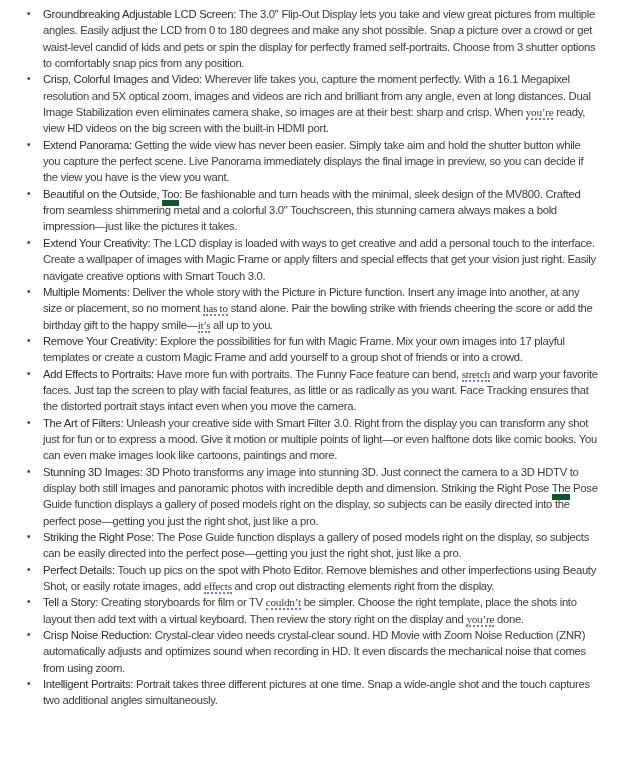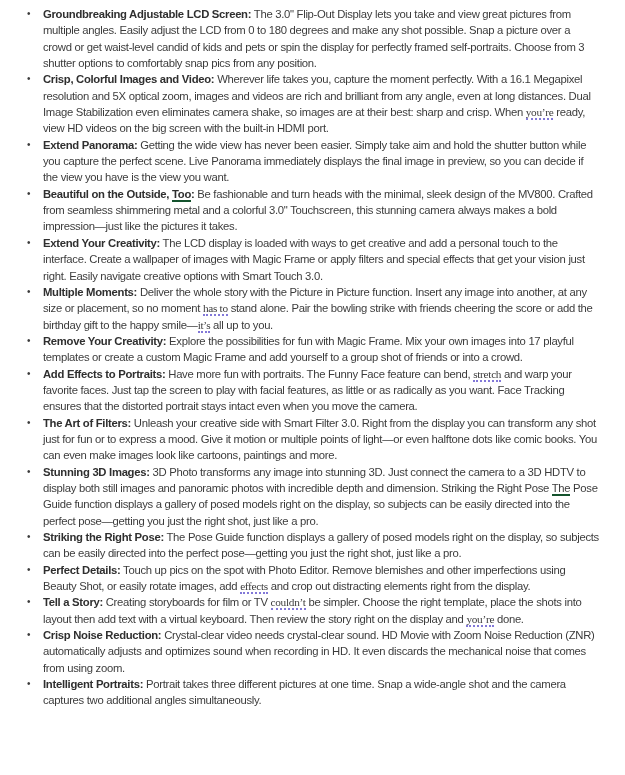--- a/index.html
+++ b/index.html
@@ -31,29 +31,29 @@
     margin: 0;
   }
   .bullet-marker {
     position: absolute;
     left: 1px;
     top: 0;
     font-size: 10px;
     color: #3c3c3c;
   }
   .seg-bold {
-    font-weight: 700;
+    font-weight: 400;
     color: #2f2f2f;
   }
   .seg-dotted {
     border-bottom: 2px dotted #8278d8;
     font-family: Liberation Serif, serif;
   }
   .seg-blue {
-    border-bottom: 2px solid #14532d;
+    border-bottom: 6px solid #14532d;
   }
 </style>
 </head>
 <body>
 
 <div class="page">
   <ul class="bullet-list" id="bullet-list">
       <li class="bullet-item"><span class="bullet-marker">•</span><span class="seg-bold">Groundbreaking Adjustable LCD Screen:</span><span class="seg-normal"> The 3.0" Flip-Out Display lets you take and view great pictures from multiple angles. Easily adjust the LCD from 0 to 180 degrees and make any shot possible. Snap a picture over a crowd or get waist-level candid of kids and pets or spin the display for perfectly framed self-portraits. Choose from 3 shutter options to comfortably snap pics from any position.</span></li>
       <li class="bullet-item"><span class="bullet-marker">•</span><span class="seg-bold">Crisp, Colorful Images and Video:</span><span class="seg-normal"> Wherever life takes you, capture the moment perfectly. With a 16.1 Megapixel resolution and 5X optical zoom, images and videos are rich and brilliant from any angle, even at long distances. Dual Image Stabilization even eliminates camera shake, so images are at their best: sharp and crisp. When </span><span class="seg-dotted">you’re</span><span class="seg-normal"> ready, view HD videos on the big screen with the built-in HDMI port.</span></li>
       <li class="bullet-item"><span class="bullet-marker">•</span><span class="seg-bold">Extend Panorama:</span><span class="seg-normal"> Getting the wide view has never been easier. Simply take aim and hold the shutter button while you capture the perfect scene. Live Panorama immediately displays the final image in preview, so you can decide if the view you have is the view you want.</span></li>
@@ -61,15 +61,15 @@
       <li class="bullet-item"><span class="bullet-marker">•</span><span class="seg-bold">Extend Your Creativity:</span><span class="seg-normal"> The LCD display is loaded with ways to get creative and add a personal touch to the interface. Create a wallpaper of images with Magic Frame or apply filters and special effects that get your vision just right. Easily navigate creative options with Smart Touch 3.0.</span></li>
       <li class="bullet-item"><span class="bullet-marker">•</span><span class="seg-bold">Multiple Moments:</span><span class="seg-normal"> Deliver the whole story with the Picture in Picture function. Insert any image into another, at any size or placement, so no moment </span><span class="seg-dotted">has to</span><span class="seg-normal"> stand alone. Pair the bowling strike with friends cheering the score or add the birthday gift to the happy smile—</span><span class="seg-dotted">it’s</span><span class="seg-normal"> all up to you.</span></li>
       <li class="bullet-item"><span class="bullet-marker">•</span><span class="seg-bold">Remove Your Creativity:</span><span class="seg-normal"> Explore the possibilities for fun with Magic Frame. Mix your own images into 17 playful templates or create a custom Magic Frame and add yourself to a group shot of friends or into a crowd.</span></li>
       <li class="bullet-item"><span class="bullet-marker">•</span><span class="seg-bold">Add Effects to Portraits:</span><span class="seg-normal"> Have more fun with portraits. The Funny Face feature can bend, </span><span class="seg-dotted">stretch</span><span class="seg-normal"> and warp your favorite faces. Just tap the screen to play with facial features, as little or as radically as you want. Face Tracking ensures that the distorted portrait stays intact even when you move the camera.</span></li>
       <li class="bullet-item"><span class="bullet-marker">•</span><span class="seg-bold">The Art of Filters:</span><span class="seg-normal"> Unleash your creative side with Smart Filter 3.0. Right from the display you can transform any shot just for fun or to express a mood. Give it motion or multiple points of light—or even halftone dots like comic books. You can even make images look like cartoons, paintings and more.</span></li>
       <li class="bullet-item"><span class="bullet-marker">•</span><span class="seg-bold">Stunning 3D Images:</span><span class="seg-normal"> 3D Photo transforms any image into stunning 3D. Just connect the camera to a 3D HDTV to display both still images and panoramic photos with incredible depth and dimension. Striking the Right Pose </span><span class="seg-blue">The</span><span class="seg-normal"> Pose Guide function displays a gallery of posed models right on the display, so subjects can be easily directed into the perfect pose—getting you just the right shot, just like a pro.</span></li>
       <li class="bullet-item"><span class="bullet-marker">•</span><span class="seg-bold">Striking the Right Pose:</span><span class="seg-normal"> The Pose Guide function displays a gallery of posed models right on the display, so subjects can be easily directed into the perfect pose—getting you just the right shot, just like a pro.</span></li>
       <li class="bullet-item"><span class="bullet-marker">•</span><span class="seg-bold">Perfect Details:</span><span class="seg-normal"> Touch up pics on the spot with Photo Editor. Remove blemishes and other imperfections using Beauty Shot, or easily rotate images, add </span><span class="seg-dotted">effects</span><span class="seg-normal"> and crop out distracting elements right from the display.</span></li>
       <li class="bullet-item"><span class="bullet-marker">•</span><span class="seg-bold">Tell a Story:</span><span class="seg-normal"> Creating storyboards for film or TV </span><span class="seg-dotted">couldn’t</span><span class="seg-normal"> be simpler. Choose the right template, place the shots into layout then add text with a virtual keyboard. Then review the story right on the display and </span><span class="seg-dotted">you’re</span><span class="seg-normal"> done.</span></li>
       <li class="bullet-item"><span class="bullet-marker">•</span><span class="seg-bold">Crisp Noise Reduction:</span><span class="seg-normal"> Crystal-clear video needs crystal-clear sound. HD Movie with Zoom Noise Reduction (ZNR) automatically adjusts and optimizes sound when recording in HD. It even discards the mechanical noise that comes from using zoom.</span></li>
-      <li class="bullet-item"><span class="bullet-marker">•</span><span class="seg-bold">Intelligent Portraits:</span><span class="seg-normal"> Portrait takes three different pictures at one time. Snap a wide-angle shot and the camera captures two additional angles simultaneously.</span></li>
+      <li class="bullet-item"><span class="bullet-marker">•</span><span class="seg-bold">Intelligent Portraits:</span><span class="seg-normal"> Portrait takes three different pictures at one time. Snap a wide-angle shot and the touch captures two additional angles simultaneously.</span></li>
     </ul>
 </div>
 
 </body></html>

